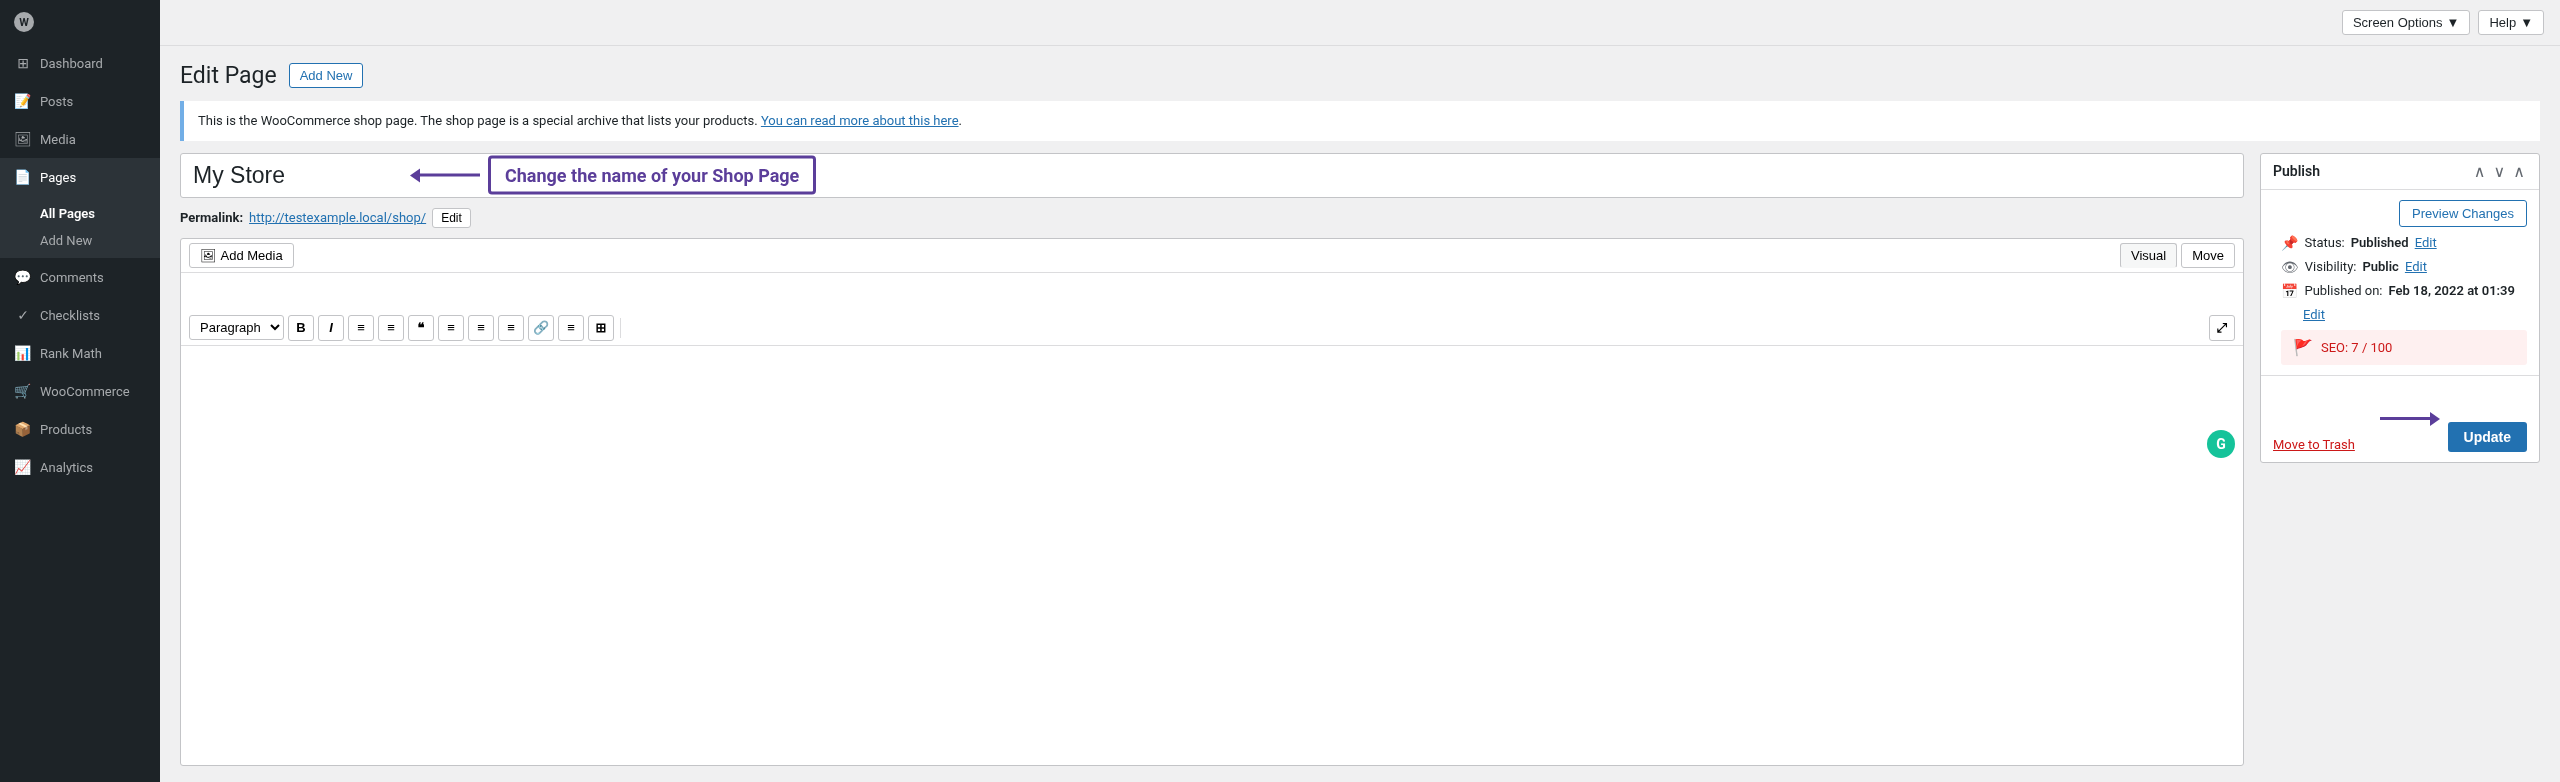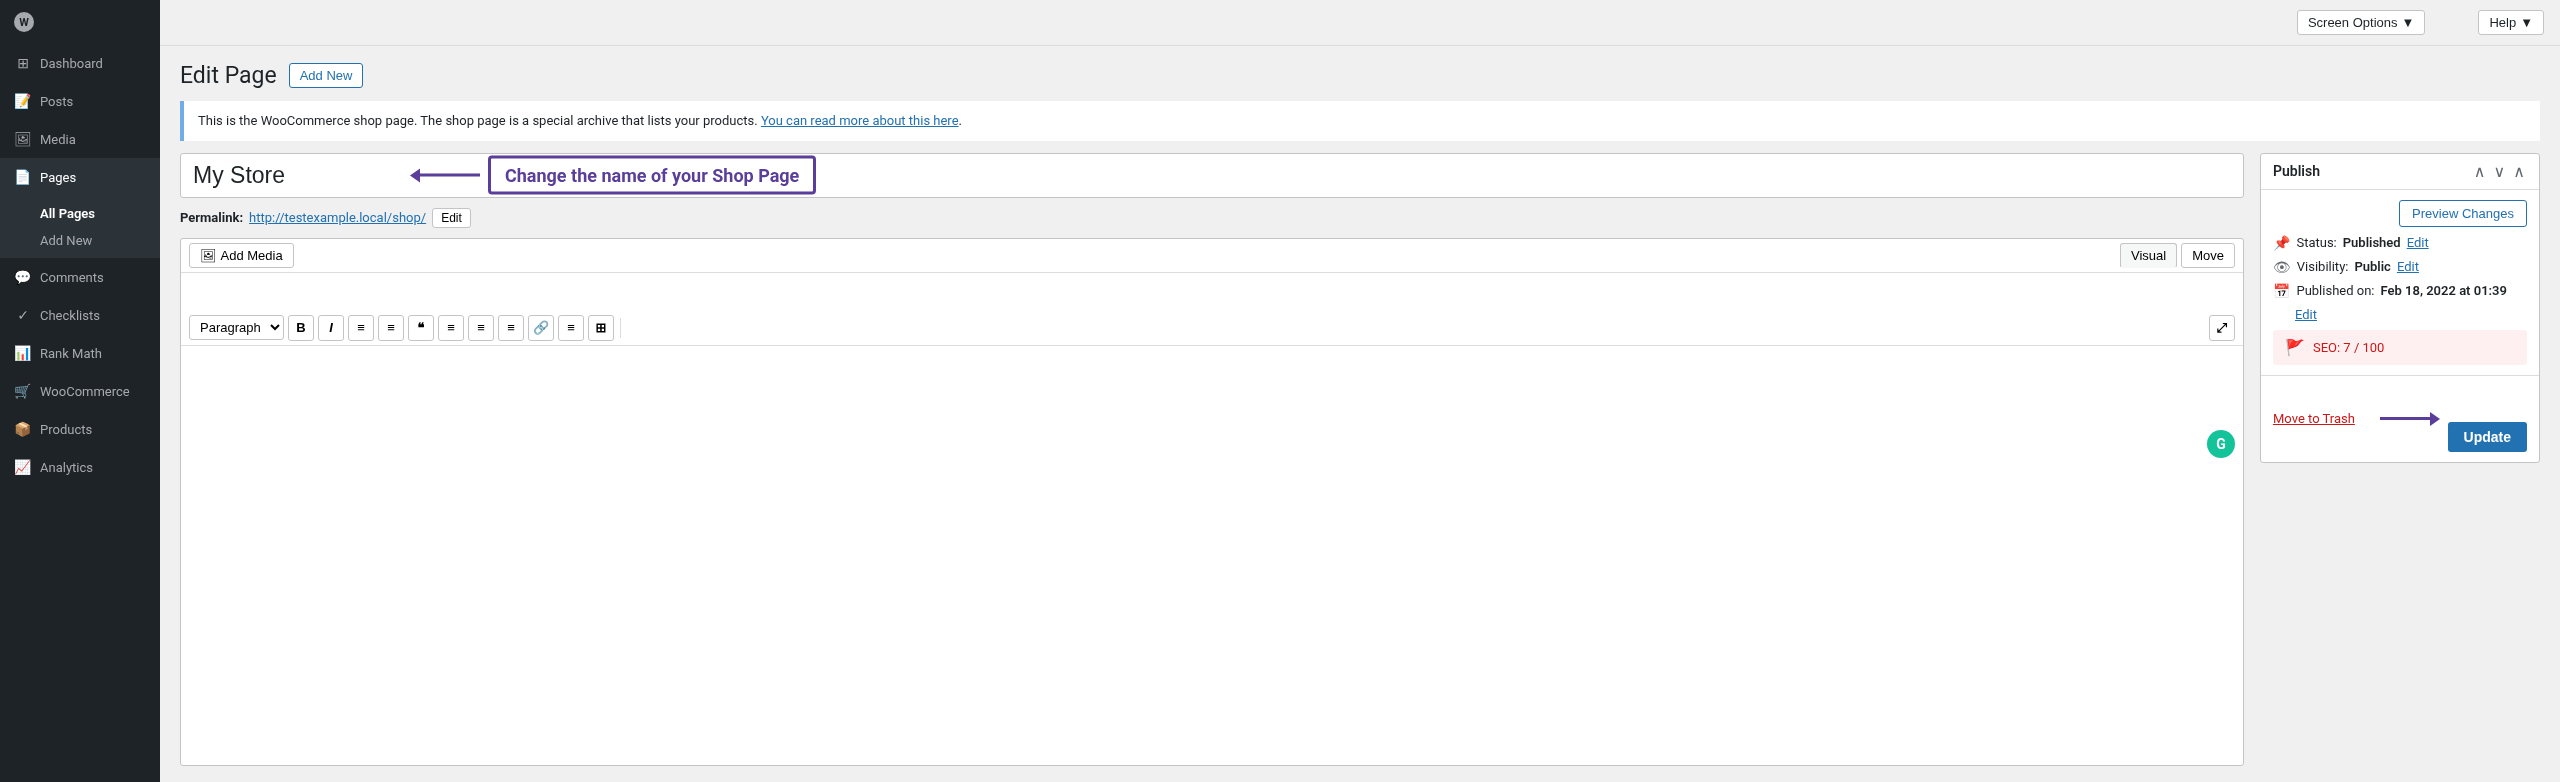--- a/index.html
+++ b/index.html
@@ -86,21 +86,21 @@
       gap: 8px;
     }
     .topbar-btn {
       background: #fff;
       border: 1px solid #c3c4c7;
       border-radius: 3px;
       padding: 4px 10px;
       cursor: pointer;
       font-size: 13px;
       color: #1d2327;
-      display: flex; align-items: center; gap: 4px; margin-left: 45px;
+      display: flex; align-items: center; gap: 4px;
     }
 
     
     #content {
       flex: 1;
       overflow-y: auto;
       padding: 16px 20px;
       display: flex;
       flex-direction: column;
       gap: 12px;
@@ -348,20 +348,21 @@
       cursor: pointer;
       color: #646970;
       font-size: 16px;
       padding: 0 2px;
     }
     .meta-box-body {
       padding: 10px 12px;
       display: flex;
       flex-direction: column;
       gap: 8px;
+      margin-left: 8px;
     }
     .preview-changes-btn {
       align-self: flex-end;
       border: 1px solid #2271b1;
       border-radius: 3px;
       padding: 5px 12px;
       color: #2271b1;
       background: #fff;
       cursor: pointer;
       font-size: 13px;
@@ -392,21 +393,21 @@
       align-items: center;
       gap: 8px;
     }
     .seo-icon { color: #cc1818; font-size: 16px; }
     .seo-text { font-size: 13px; color: #cc1818; font-weight: 400; }
 
     
     .meta-box-footer {
       padding: 10px 12px;
       display: flex;
-      align-items: center;
+      align-items: flex-end;
       justify-content: space-between;
       border-top: 1px solid #dcdcde;
     }
     .move-trash-link { color: #cc1818; font-size: 13px; cursor: pointer; }
     .update-btn-wrapper {
       display: flex;
       align-items: center;
       gap: 8px;
     }
     .annotation-arrow-right {

